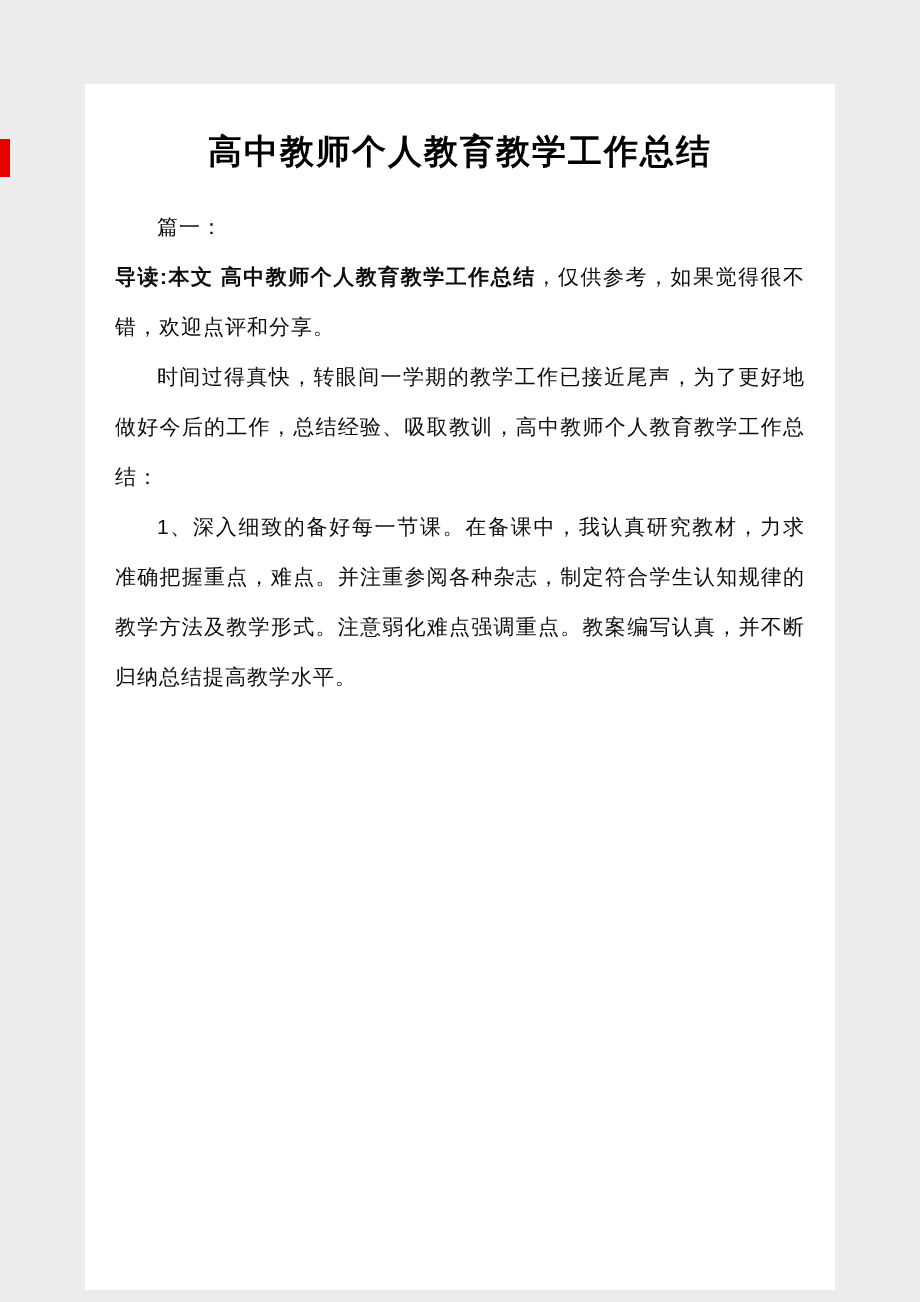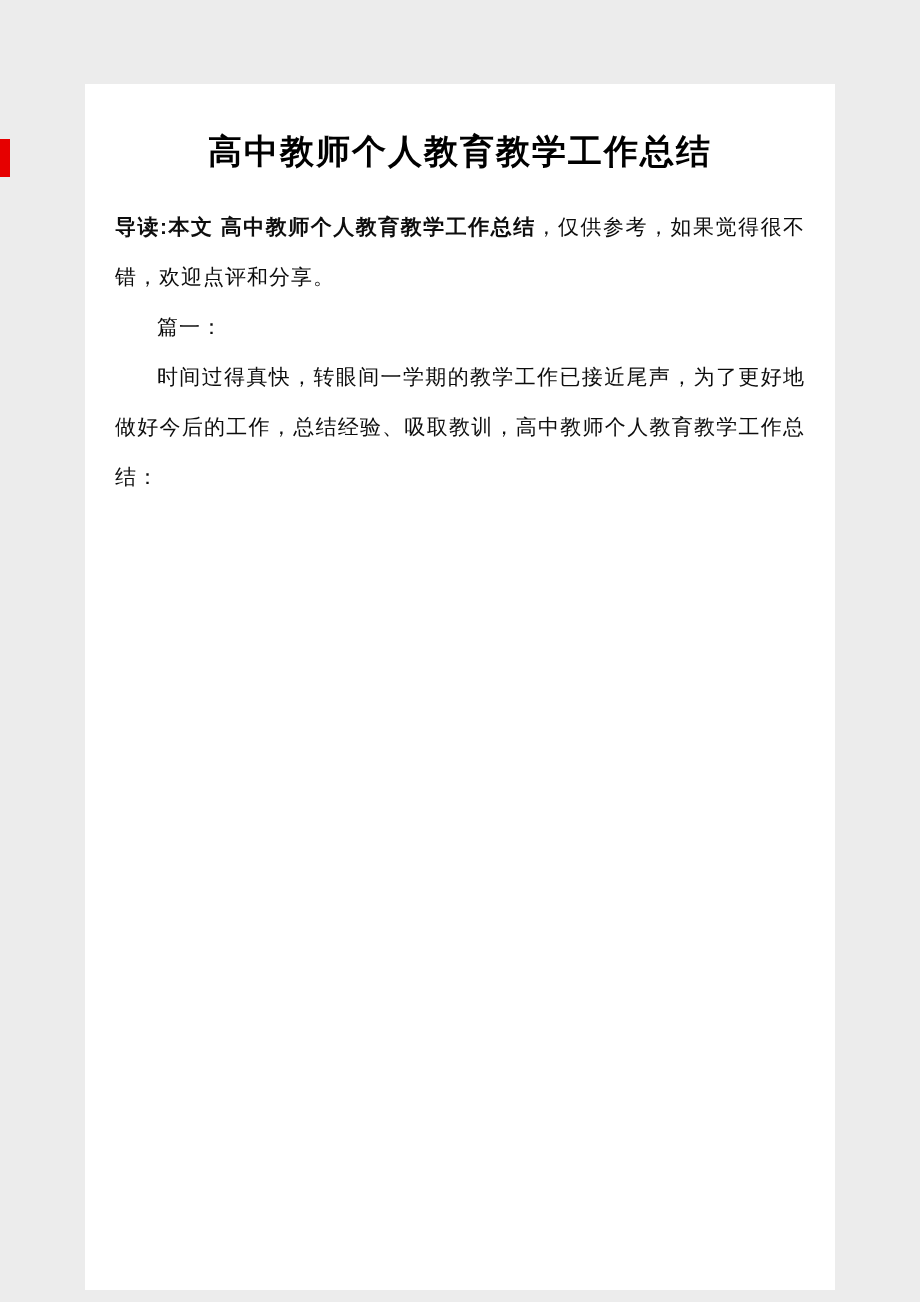--- a/index.html
+++ b/index.html
@@ -74,24 +74,25 @@
 
 <div class="doc-canvas">
 
   <div class="red-mark" style="background: rgb(230, 0, 0);"></div>
 
   <div class="doc-page" style="background: rgb(255, 255, 255);">
     <div class="doc-content">
 
       <h1 class="doc-title">高中教师个人教育教学工作总结</h1>
 
+      <p class="para indent">篇一：</p>
+
       <p class="para"><span class="b">导读:本文 </span><span class="b">高中教师个人教育教学工作总结</span><span>，仅供参考，如果觉得很不错，欢迎点评和分享。</span></p>
-
-      <p class="para indent">篇一：</p>
 
       <p class="para indent">时间过得真快，转眼间一学期的教学工作已接近尾声，为了更好地做好今后的工作，总结经验、吸取教训，高中教师个人教育教学工作总结：</p>
 
 
 
+      <p class="para indent">1、深入细致的备好每一节课。在备课中，我认真研究教材，力求准确把握重点，难点。并注重参阅各种杂志，制定符合学生认知规律的教学方法及教学形式。注意弱化难点强调重点。教案编写认真，并不断归纳总结提高教学水平。</p>
 
     </div>
   </div>
 </div>
 
 </body></html>

